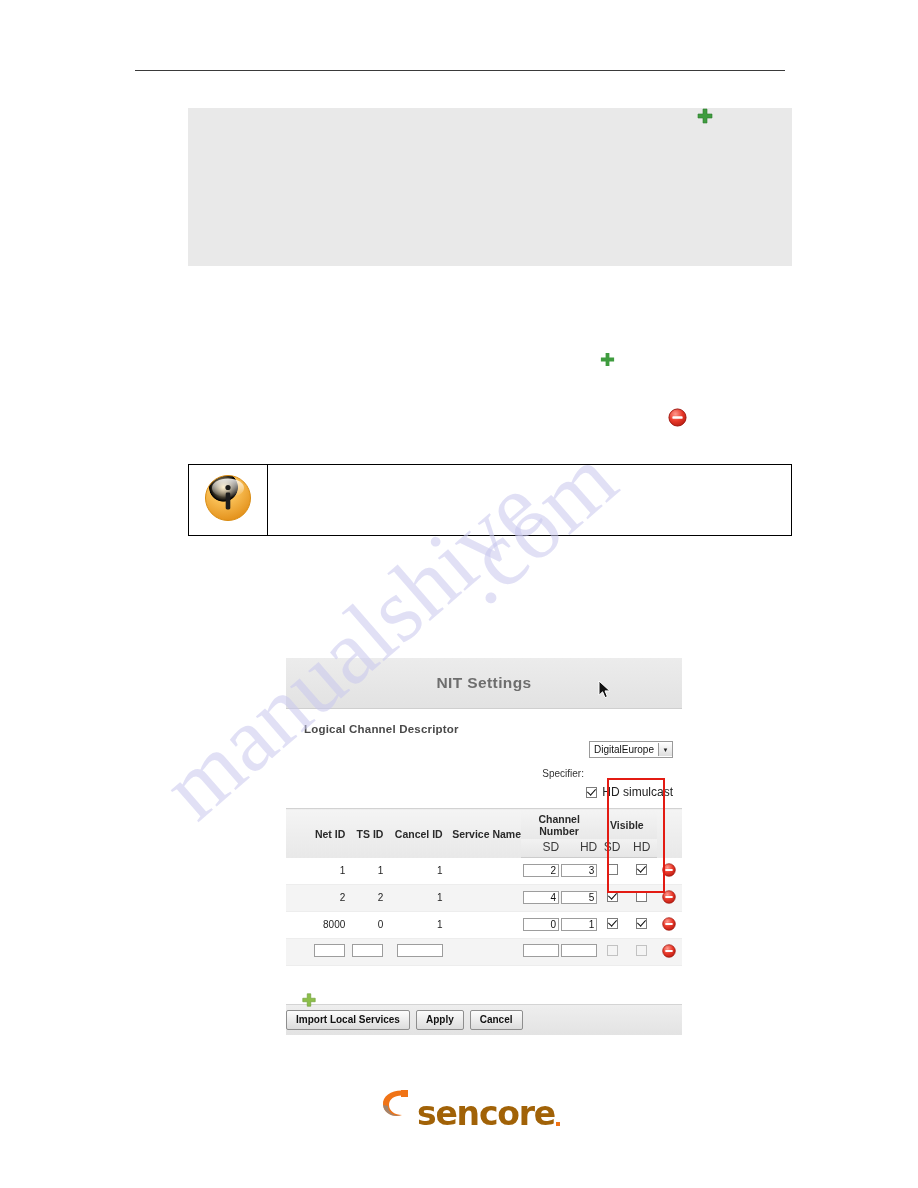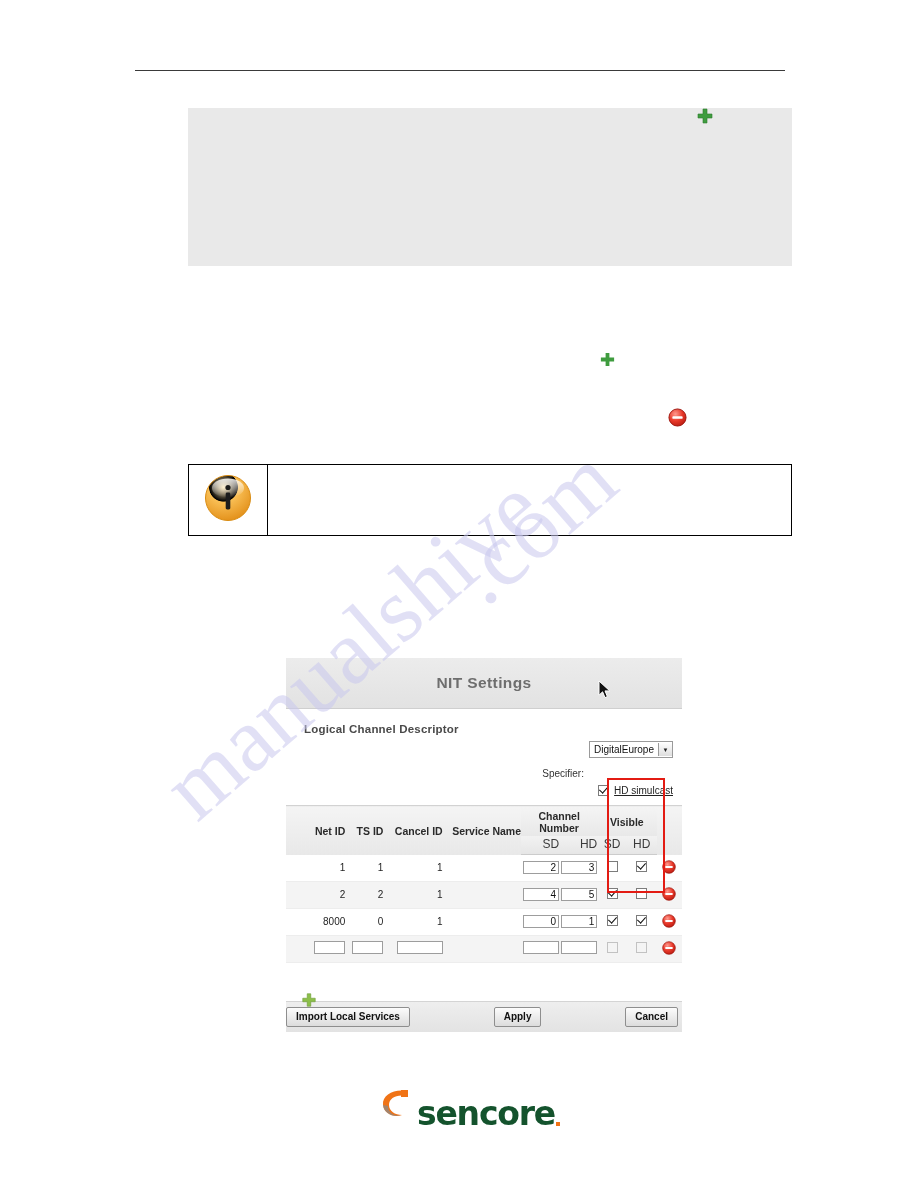--- a/index.html
+++ b/index.html
@@ -184,21 +184,21 @@
     font-size: 6px;
     color: #222;
   }
   #simulcast-line {
     margin-top: 6px;
     display: flex;
     align-items: center;
     justify-content: flex-end;
     gap: 5px;
   }
-  #simulcast-label { font-size: 10px; color: #222; text-decoration: underline; }
+  #simulcast-label { font-size: 12px; color: #222; }
 
   .cbox {
     width: 11px; height: 11px;
     border: 1px solid #7c7c7c;
     background: #fff;
     display: inline-flex;
     align-items: center;
     justify-content: center;
     box-sizing: border-box;
     position: relative;
@@ -286,22 +286,22 @@
     z-index: 8;
   }
 
   #btn-bar {
     margin-top: 38px;
     background: linear-gradient(#eeeeee, #e3e3e3);
     border-top: 1px solid #d4d4d4;
     height: 30px;
     display: flex;
     align-items: center;
-    justify-content: space-between;
-    padding-right: 4px;
+    justify-content: flex-start;
+    padding-right: 12px;
     gap: 6px;
   }
   .ui-btn {
     border: 1px solid #8e8e8e;
     border-radius: 2px;
     background: linear-gradient(#fcfcfc, #dcdcdc);
     font-size: 10px;
     font-weight: bold;
     color: #111;
     padding: 4px 9px;
@@ -317,21 +317,21 @@
     left: 376px; top: 1085px;
     z-index: 4;
     display: flex;
     align-items: flex-end;
     gap: 1px;
   }
   #logo-text {
     font-family: "DejaVu Sans", sans-serif;
     font-size: 33px;
     font-weight: bold;
-    color: #14532d;
+    color: #a16207;
     letter-spacing: -1.2px;
     line-height: 30px;
   }
   #logo-dot {
     width: 4px; height: 4px;
     background: #f07316;
     margin-bottom: 3px;
   }
 </style>
 </head>

